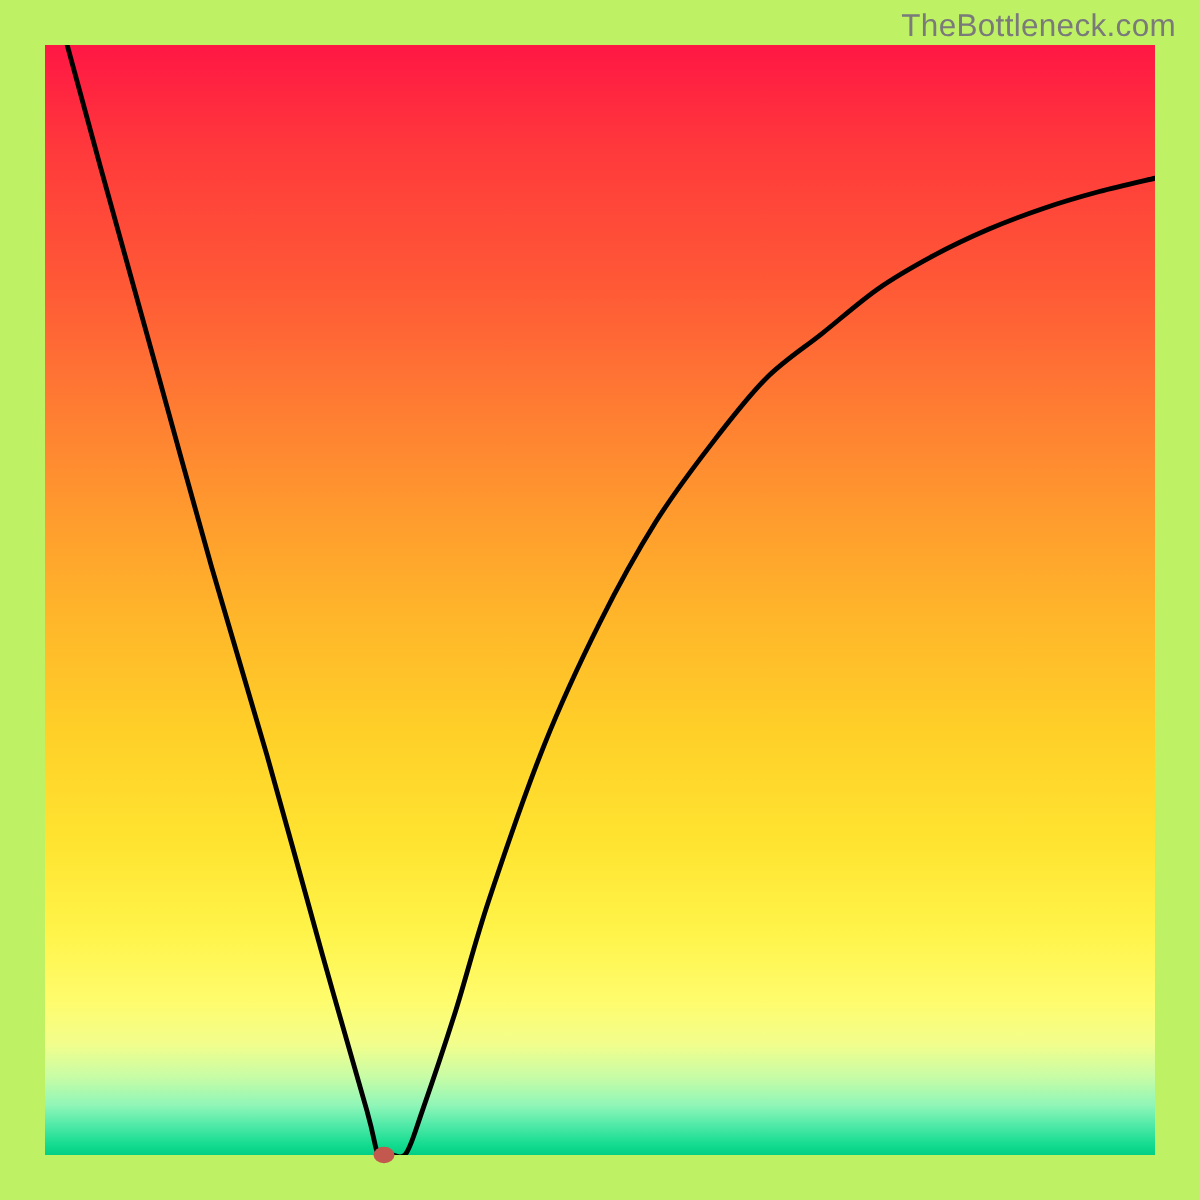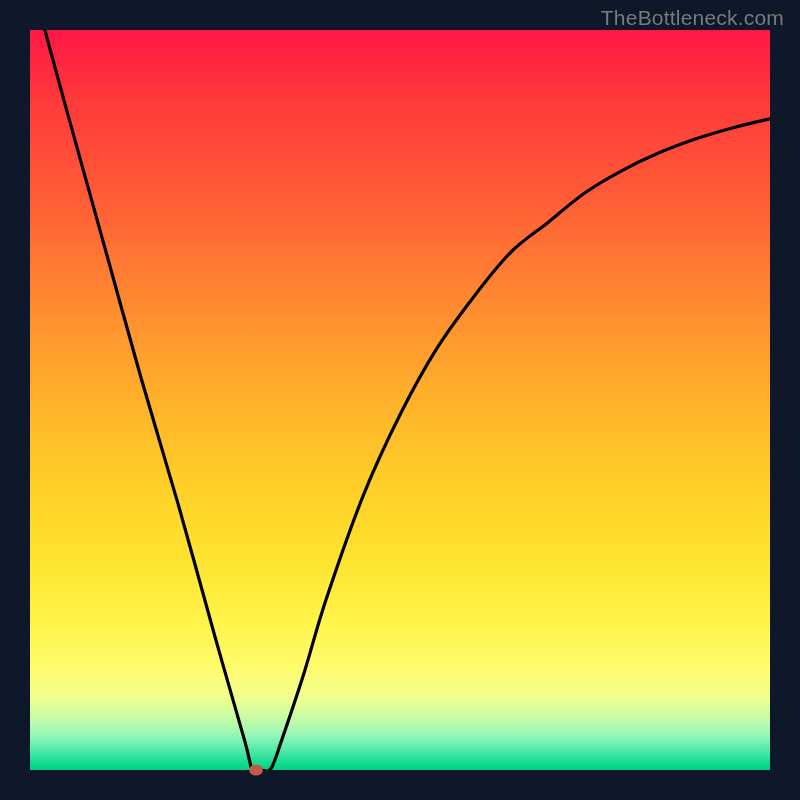--- a/index.html
+++ b/index.html
@@ -9,21 +9,21 @@
     height: 800px;
     background: #000;
     overflow: hidden;
   }
   .frame {
     position: absolute;
     left: 0;
     top: 0;
     width: 800px;
     height: 800px;
-    background: #0f172a;
+    background: #bef264;
   }
   .plot-area {
     position: absolute;
     left: 30px;
     top: 30px;
     width: 740px;
     height: 740px;
     background: linear-gradient(
       to bottom,
       #ff1744 0%,

